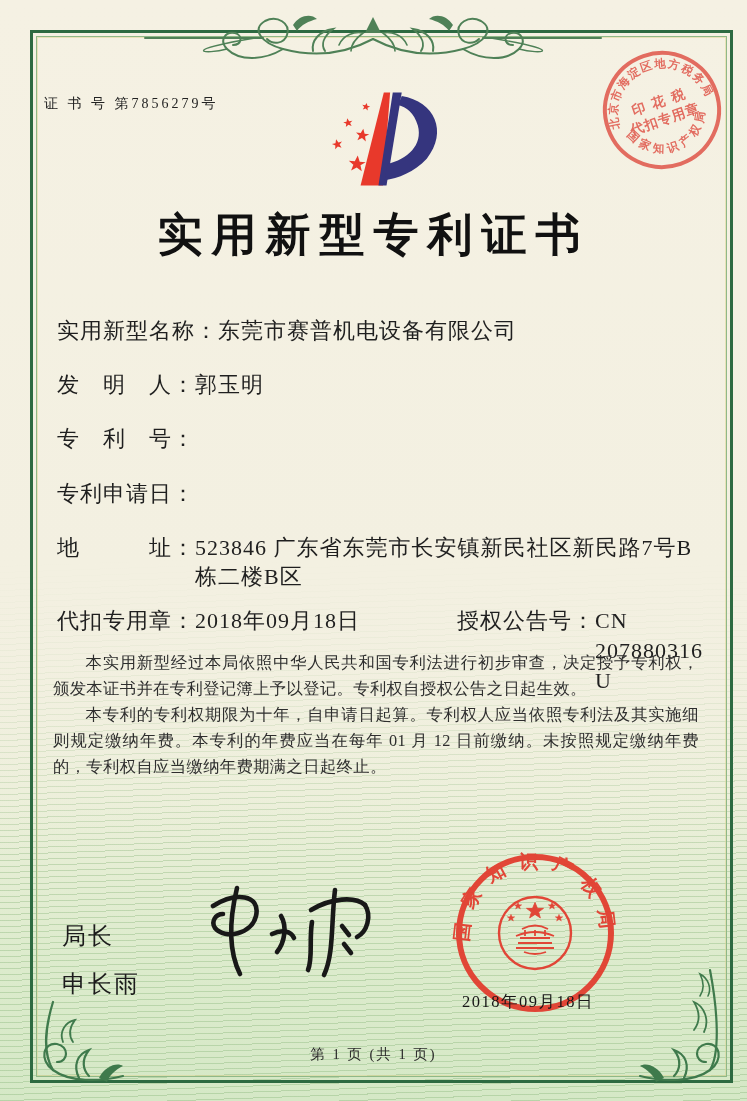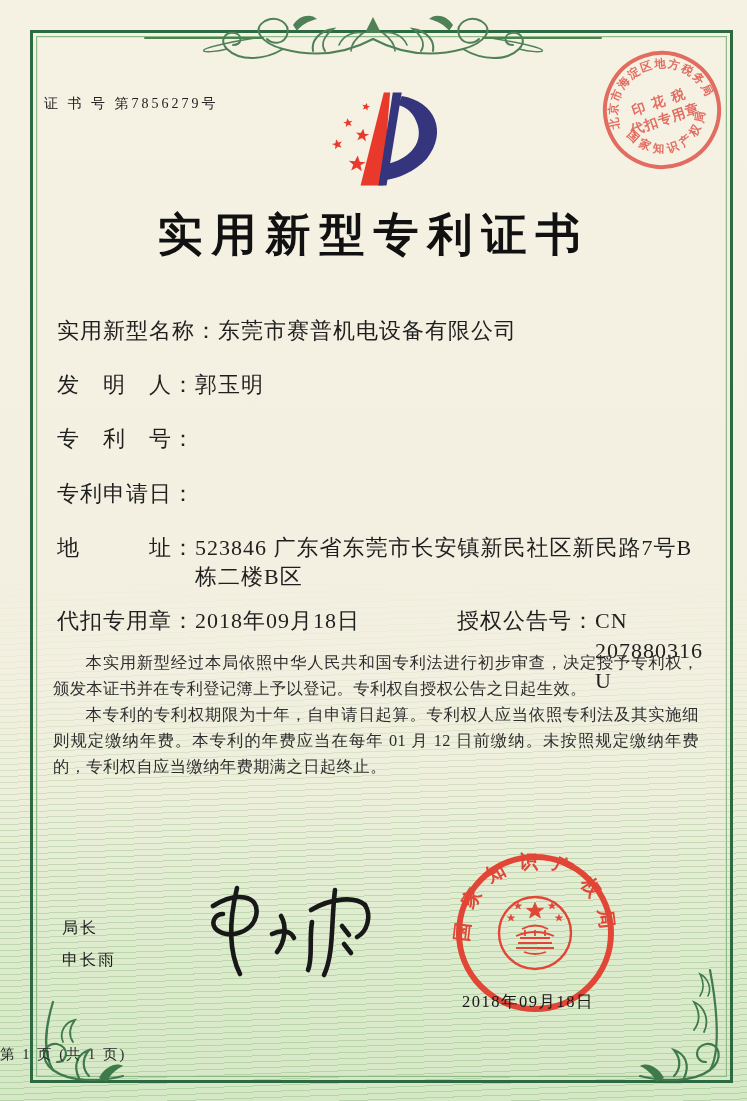--- a/index.html
+++ b/index.html
@@ -37,26 +37,26 @@
   .frow{display:flex;align-items:flex-start;margin-bottom:24.5px;line-height:1.35;}
   .frow .lab{flex:0 0 auto;white-space:pre;letter-spacing:1px;}
   .frow .val{flex:1 1 auto;letter-spacing:1px;}
   .frow.tight{margin-bottom:14px;}
   .grant-row{display:flex;}
   .grant-left{display:flex;flex:0 0 368px;}
   .grant-right{display:flex;flex:1 1 auto;margin-left:32px;}
   .paras{left:53px;top:650px;width:646px;font-size:16.3px;line-height:1.6;
          text-align:justify;color:#2e2e2e;letter-spacing:0.4px;}
   .paras p{margin:0;text-indent:2em;}
-  .director{left:62px;top:912px;font-size:16px;letter-spacing:2px;color:#1c1c1c;line-height:2.0;}
+  .director{left:62px;top:912px;font-size:24px;letter-spacing:2px;color:#1c1c1c;line-height:2.0;}
   .sig{left:185px;top:872px;}
   .seal{left:450px;top:848px;}
   .seal-date{left:462px;top:991px;font-size:16.5px;letter-spacing:1.5px;color:#161616;}
   .stamp{left:596px;top:44px;transform:rotate(-19deg);}
-  .footer{left:0;top:1045px;width:100%;font-size:14.5px;letter-spacing:2px;color:#2a2a2a;}
+  .footer{left:0;top:1045px;width:100%;text-align:center;font-size:14.5px;letter-spacing:2px;color:#2a2a2a;}
   .flourish-top{left:143px;top:5px;}
   .flourish-bl{left:29px;top:998px;}
   .flourish-br{right:13px;top:962px;transform:scaleX(-1);}
   svg{display:block;}
 </style>
 </head>
 <body>
 
 <div class="page">
 

